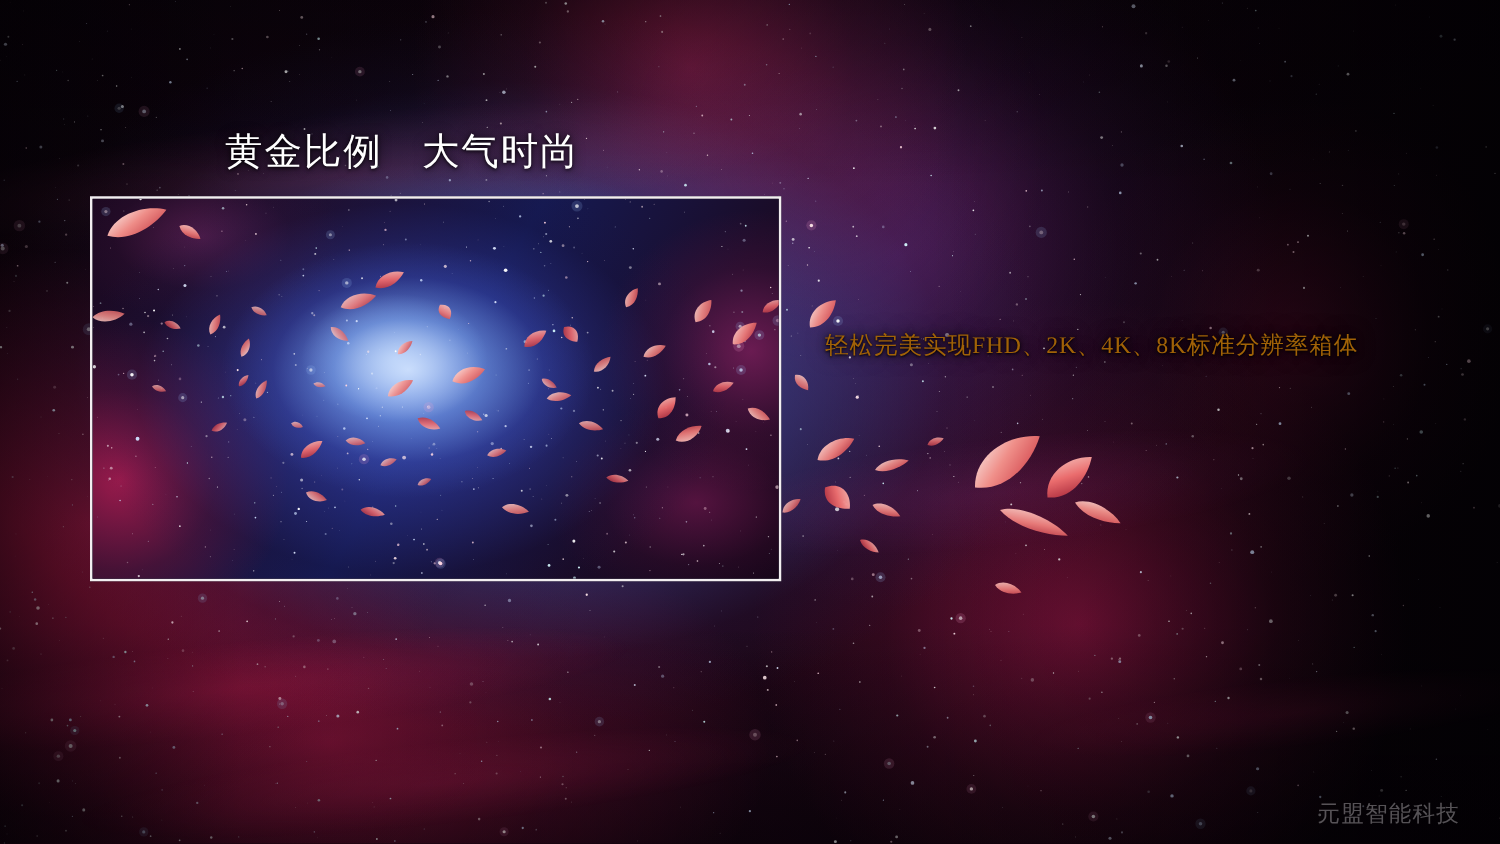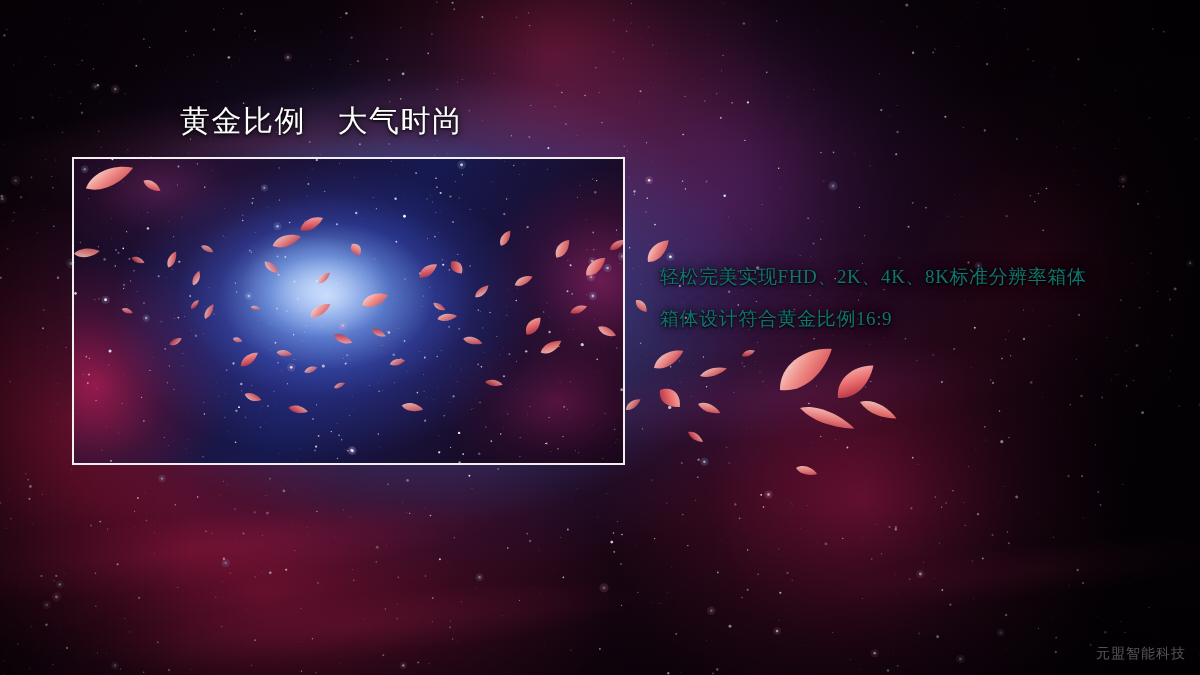--- a/index.html
+++ b/index.html
@@ -103,30 +103,30 @@
   }
   .body-text {
     position: absolute;
     left: 660px;
     top: 256px;
     width: 520px;
   }
   .body-line {
     font-size: 19px;
     line-height: 42px;
-    color: #0f766e;
+    color: #a16207;
     letter-spacing: 0.6px;
     white-space: pre;
     text-shadow: 0 0 7px rgba(0,0,0,0.85), 0 0 16px rgba(0,0,0,0.6), 0 1px 2px rgba(0,0,0,0.95);
   }
   .watermark {
     position: absolute;
-    right: 14px;
+    right: 32px;
     bottom: 12px;
-    font-size: 14px;
+    font-size: 18px;
     letter-spacing: 1px;
     color: rgba(200,196,200,0.42);
     white-space: pre;
   }
 </style>
 </head>
 <body>
 
 <div id="slide">
 
@@ -1972,18 +1972,17 @@
           C 8.879999999999999 1.7999999999999998, 3.5999999999999996 3.24, 0 0 Z" fill="url(#ppg2)" opacity="0.76" transform="translate(48.0,152.0) rotate(22.0)"></path>
           </g>
       </svg>
     </div>
   </div>
 
   <div class="title">黄金比例　大气时尚</div>
 
   <div class="body-text">
     <div class="body-line">轻松完美实现FHD、2K、4K、8K标准分辨率箱体</div>
-    <div class="body-line">箱体设计符合黄金比例16:9</div>
   </div>
 
   <div class="watermark">元盟智能科技</div>
 
 </div>
 
 </body></html>

